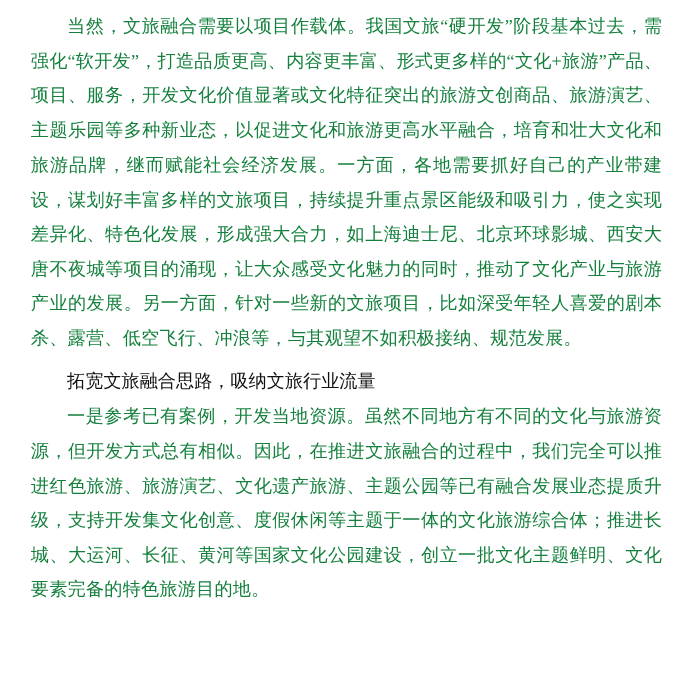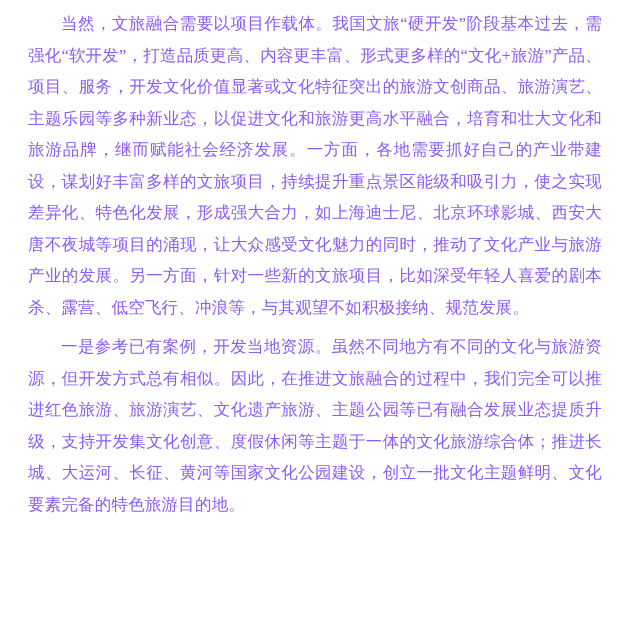--- a/index.html
+++ b/index.html
@@ -23,38 +23,39 @@
     position: relative;
   }
   .para {
     font-size: 16.5px;
     line-height: 31.5px;
     text-align: justify;
     text-justify: inter-ideograph;
     margin: 0 0 0 0;
     text-indent: 2em;
     letter-spacing: 0.2px;
-    color: #8b5cf6;
+    color: #15803d;
   }
   .para + .para {
     margin-top: 8px;
   }
   .subhead {
     font-size: 16.5px;
     line-height: 31.5px;
     text-indent: 2em;
     margin: 8px 0 0 0;
     color: #111111;
     font-family: "Liberation Serif", "DejaVu Serif", serif;
   }
 </style>
 </head>
 <body>
 
 <div class="page">
 
   <p class="para">当然，文旅融合需要以项目作载体。我国文旅“硬开发”阶段基本过去，需强化“软开发”，打造品质更高、内容更丰富、形式更多样的“文化+旅游”产品、项目、服务，开发文化价值显著或文化特征突出的旅游文创商品、旅游演艺、主题乐园等多种新业态，以促进文化和旅游更高水平融合，培育和壮大文化和旅游品牌，继而赋能社会经济发展。一方面，各地需要抓好自己的产业带建设，谋划好丰富多样的文旅项目，持续提升重点景区能级和吸引力，使之实现差异化、特色化发展，形成强大合力，如上海迪士尼、北京环球影城、西安大唐不夜城等项目的涌现，让大众感受文化魅力的同时，推动了文化产业与旅游产业的发展。另一方面，针对一些新的文旅项目，比如深受年轻人喜爱的剧本杀、露营、低空飞行、冲浪等，与其观望不如积极接纳、规范发展。</p>
 
+  <p class="subhead">拓宽文旅融合思路，吸纳文旅行业流量</p>
 
 
   <p class="para">一是参考已有案例，开发当地资源。虽然不同地方有不同的文化与旅游资源，但开发方式总有相似。因此，在推进文旅融合的过程中，我们完全可以推进红色旅游、旅游演艺、文化遗产旅游、主题公园等已有融合发展业态提质升级，支持开发集文化创意、度假休闲等主题于一体的文化旅游综合体；推进长城、大运河、长征、黄河等国家文化公园建设，创立一批文化主题鲜明、文化要素完备的特色旅游目的地。</p>
 
 </div>
 
 </body></html>

